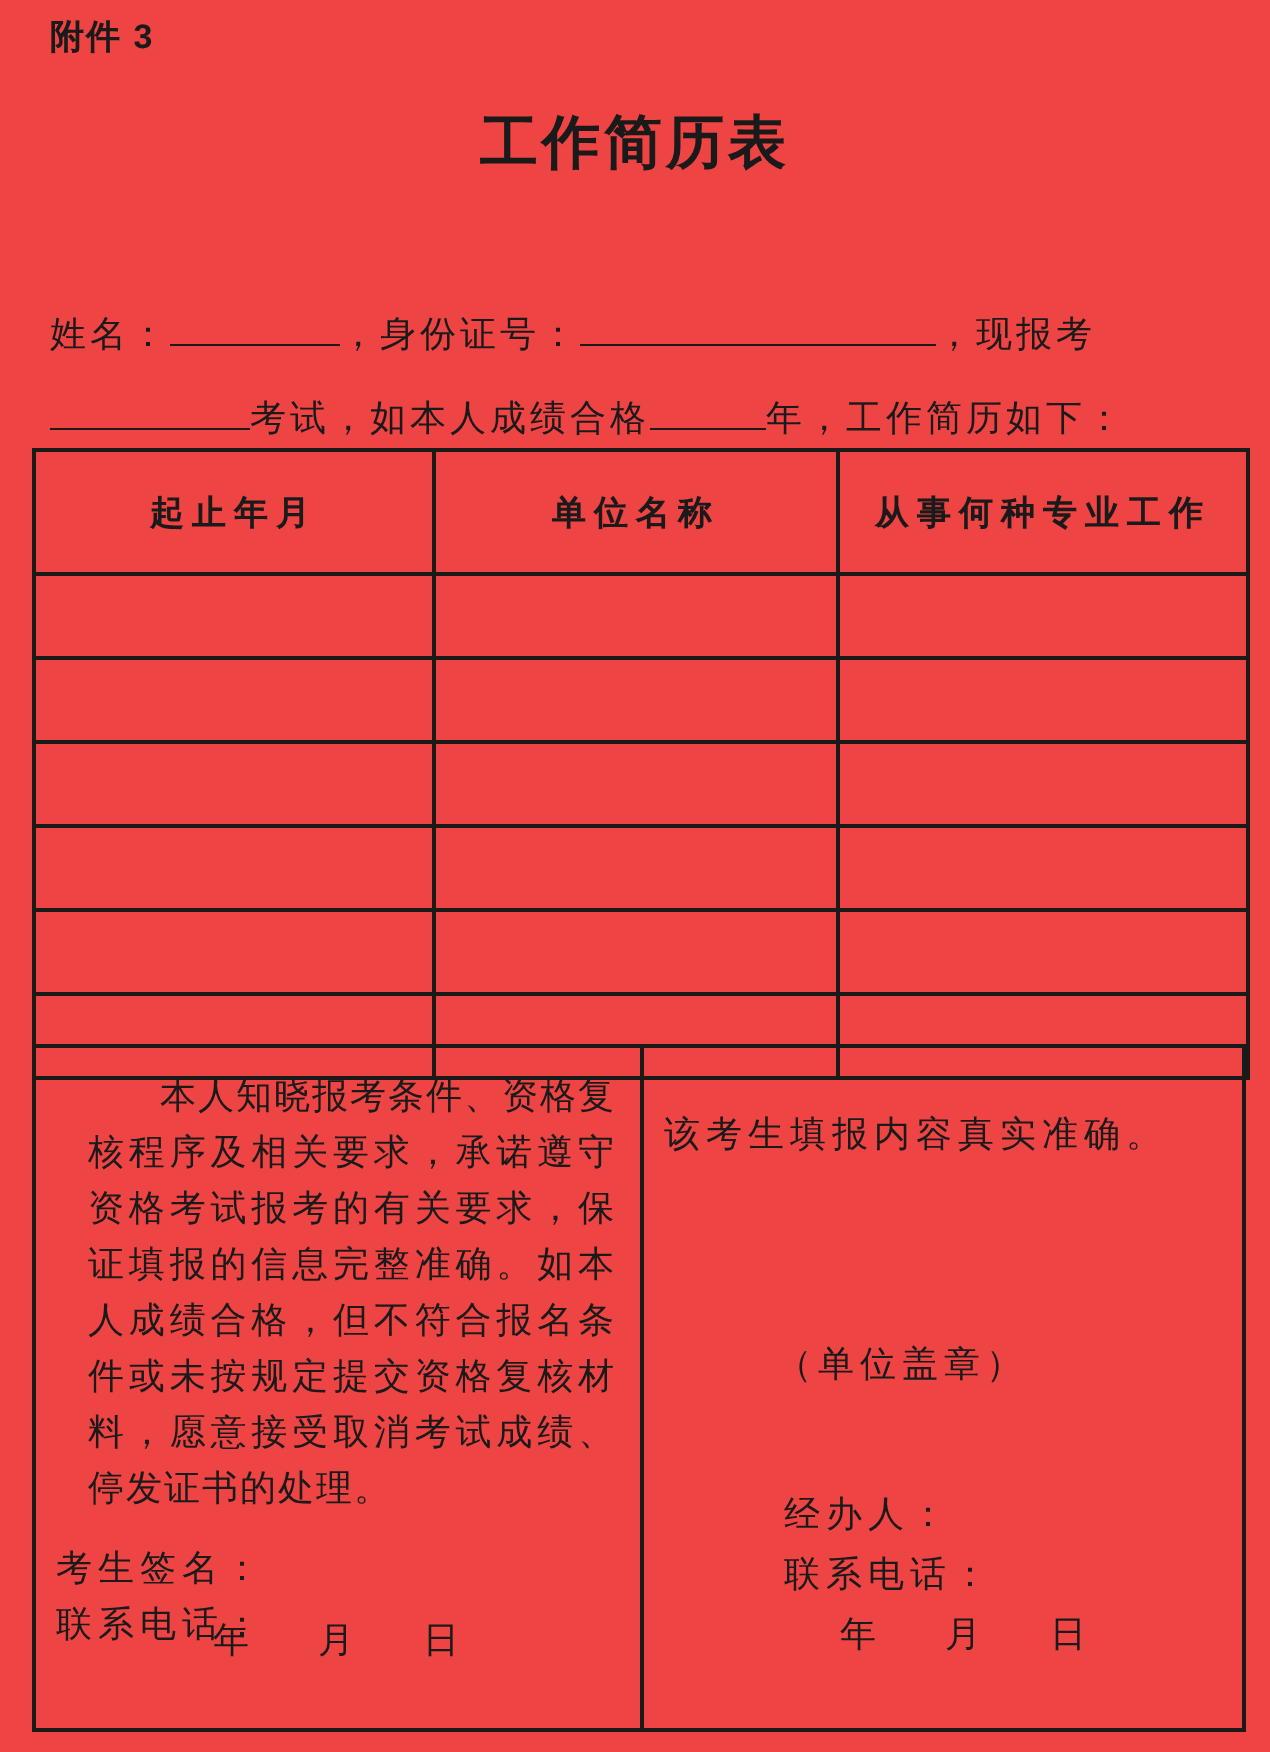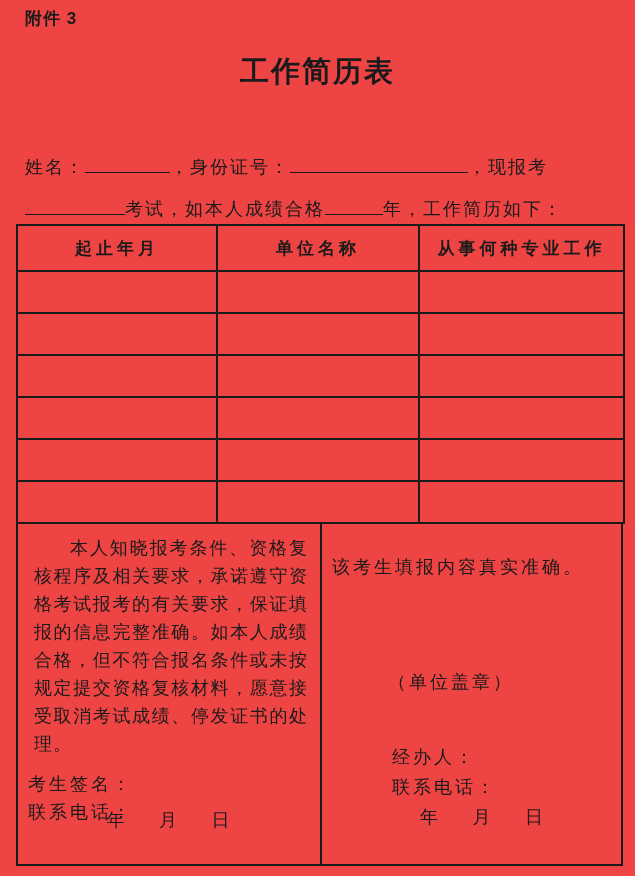--- a/index.html
+++ b/index.html
@@ -61,21 +61,21 @@
     top: 224px;
     left: 16px;
     width: 607px;
     border-collapse: collapse;
     table-layout: fixed;
   }
   .resume-table th, .resume-table td {
     border: 2px solid #1a1a1a;
   }
   .resume-table th {
-    height: 46px;
+    height: 62px;
     font-size: 17px;
     font-weight: bold;
     letter-spacing: 4px;
     text-align: center;
     vertical-align: middle;
     margin-top: 27px;
   }
   .resume-table td { height: 42px; }
   .col-1 { width: 200px; }
   .col-2 { width: 202px; }
@@ -88,21 +88,21 @@
     width: 607px;
     height: 344px;
     display: grid;
     grid-template-columns: 304px 1fr;
     border: 2px solid #1a1a1a;
   }
   .bottom-cell { position: relative; }
   .bottom-cell.left { border-right: 2px solid #1a1a1a; }
 
   .declaration-text {
-    margin: 10px 12px 0 16px;
+    margin: 10px 12px 0 26px;
     font-size: 18px;
     line-height: 28px;
     letter-spacing: 1px;
     text-indent: 2em;
     text-align: justify;
   }
 
   .sig-block {
     position: absolute;
     left: 10px;

